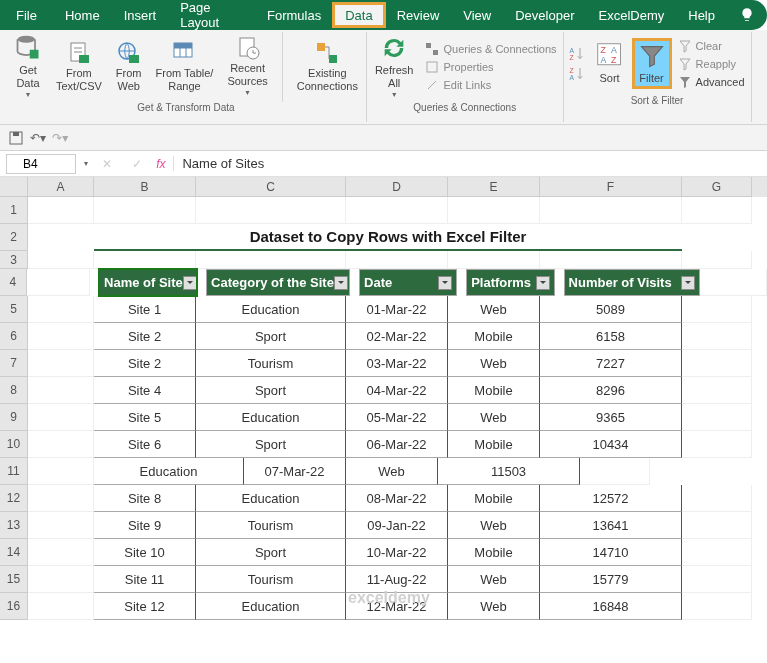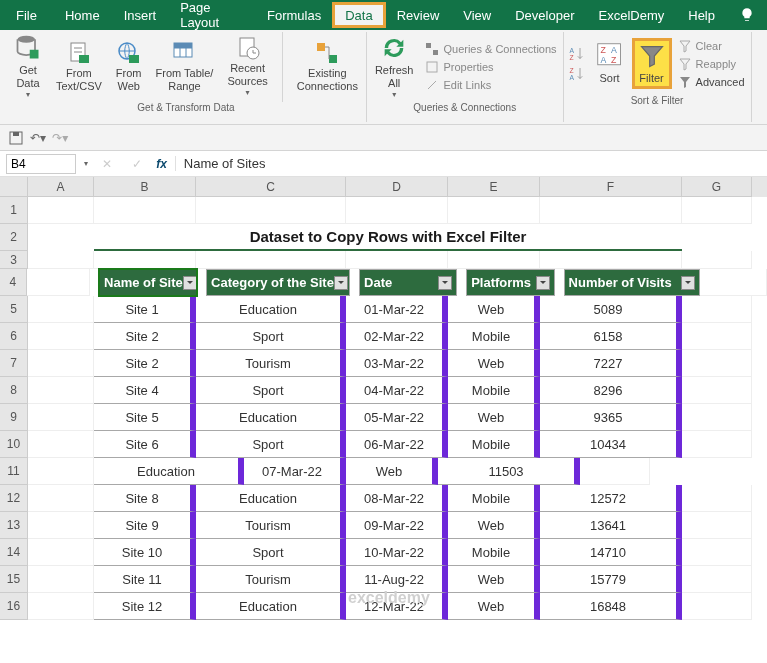--- a/index.html
+++ b/index.html
@@ -1,50 +1,50 @@
 <!DOCTYPE html>
 <html><head>
   <meta charset="utf-8">
   <style>
     * { margin: 0; padding: 0; box-sizing: border-box; font-family: 'Segoe UI', Arial, sans-serif; }
     body { background: #fff; width: 767px; height: 663px; overflow: hidden; font-size: 12px; }
-    .title-bar { background: #127347; height: 30px; display: flex; align-items: center; color: #fff; }
+    .title-bar { background: #127347; height: 30px; display: flex; align-items: center; color: #fff; border-radius: 15px; }
     .file-btn { padding: 0 16px; background: #127347; color: #fff; height: 30px; display: flex; align-items: center; font-size: 13px; }
     .tab-btn { padding: 0 12px; height: 24px; display: flex; align-items: center; color: #fff; font-size: 13px; cursor: pointer; }
     .tab-btn.active { background: #f3f3f3; color: #127347; outline: 3px solid #e8a23a; outline-offset: -2px; }
     .title-bar .spacer { flex: 1; }
     .ribbon { background: #f3f3f3; height: 95px; border-bottom: 1px solid #d4d4d4; display: flex; align-items: stretch; padding: 2px 6px; }
     .rg { display: flex; flex-direction: column; align-items: center; justify-content: space-between; padding: 0 4px; border-right: 1px solid #d4d4d4; }
     .rg-content { display: flex; align-items: center; gap: 6px; flex: 1; }
     .rg-label { font-size: 10px; color: #616161; margin-bottom: 16px; }
     .rbtn-lg { display: flex; flex-direction: column; align-items: center; padding: 2px 4px; font-size: 11px; color: #444; text-align: center; line-height: 1.2; cursor: pointer; }
     .rbtn-lg svg { margin-bottom: 2px; }
-    .rbtn-lg.highlight { outline: 3px solid #e8a23a; outline-offset: -1px; background: #fde047; }
+    .rbtn-lg.highlight { outline: 3px solid #e8a23a; outline-offset: -1px; background: #7dd3fc; }
     .rbtn-sm { display: flex; align-items: center; gap: 4px; font-size: 11px; color: #888; padding: 1px 2px; cursor: pointer; }
     .rstack { display: flex; flex-direction: column; gap: 2px; }
     .qat { background: #f3f3f3; height: 26px; border-bottom: 1px solid #d4d4d4; display: flex; align-items: center; padding: 0 8px; gap: 6px; }
     .fbar { background: #fff; height: 26px; border-bottom: 1px solid #e0e0e0; display: flex; align-items: center; padding: 0 6px; gap: 8px; }
-    .namebox { width: 70px; border: 1px solid #ccc; padding: 2px 4px; font-size: 12px; background: #fff; }
-    .fx { color: #0c4a6e; font-style: italic; font-weight: bold; }
+    .namebox { width: 70px; border: 1px solid #ccc; padding: 2px 16px; font-size: 12px; background: #fff; }
+    .fx { color: #ec4899; font-style: italic; }
     .fcontent { border-left: 1px solid #e0e0e0; padding-left: 8px; font-size: 13px; color: #333; }
     .sheet { position: relative; }
     .colhdr { display: flex; background: #e6e6e6; height: 20px; }
     .colhdr-corner { width: 28px; border-right: 1px solid #ccc; border-bottom: 1px solid #ccc; background: #e6e6e6; }
     .colhdr-cell { border-right: 1px solid #ccc; border-bottom: 1px solid #ccc; display: flex; align-items: center; justify-content: center; font-size: 12px; color: #555; }
     .rows { }
     .row { display: flex; height: 27px; }
     .rowhdr { width: 28px; border-right: 1px solid #ccc; border-bottom: 1px solid #ccc; background: #e6e6e6; display: flex; align-items: center; justify-content: center; font-size: 12px; color: #555; }
     .cell { border-right: 1px solid #eee; border-bottom: 1px solid #eee; display: flex; align-items: center; justify-content: center; font-size: 13px; color: #333; overflow: hidden; }
     .title-row .cell { border: none; }
     .title-text { font-weight: bold; font-size: 15px; color: #1a1a1a; }
     .thead { background: #2d6b3e; color: #fff; font-weight: bold; border: 1px solid #a8a8a8; position: relative; justify-content: space-between; padding: 8px 4px; overflow: hidden; white-space: nowrap; margin-left: 9px; }
     .thead.selected { outline: 2px solid #1a7a1a; outline-offset: -1px; }
     .fbtn { width: 14px; height: 14px; background: #e0e0e0; border: 1px solid #888; display: flex; align-items: center; justify-content: center; flex-shrink: 0; }
     .fbtn svg { display: block; }
-    .dcell { border-right: 6px solid #6d28d9; border-bottom: 1px solid #a8a8a8; }
+    .dcell { border-right: 1px solid #6d28d9; border-bottom: 1px solid #a8a8a8; }
     .watermark { position: absolute; color: #d0d0d0; font-size: 16px; font-weight: bold; pointer-events: none; }
     .cA { width: 66px; } .cB { width: 102px; } .cC { width: 150px; } .cD { width: 102px; } .cE { width: 92px; } .cF { width: 142px; } .cG { width: 70px; }
     .arrow-down { font-size: 8px; color: #666; }
     .lightbulb { width: 16px; height: 16px; fill: #fff; }
   </style>
 </head>
 <body>
 
 <div class="title-bar">
   <div class="file-btn">File</div>
@@ -401,21 +401,21 @@
         <div class="cell cD dcell">08-Mar-22</div>
         <div class="cell cE dcell">Mobile</div>
         <div class="cell cF dcell">12572</div>
         <div class="cell cG "></div>
       </div>
       <div class="row ">
         <div class="rowhdr">13</div>
         <div class="cell cA "></div>
         <div class="cell cB dcell">Site 9</div>
         <div class="cell cC dcell">Tourism</div>
-        <div class="cell cD dcell">09-Mar-22</div>
+        <div class="cell cD dcell">09-Jan-22</div>
         <div class="cell cE dcell">Web</div>
         <div class="cell cF dcell">13641</div>
         <div class="cell cG "></div>
       </div>
       <div class="row ">
         <div class="rowhdr">14</div>
         <div class="cell cA "></div>
         <div class="cell cB dcell">Site 10</div>
         <div class="cell cC dcell">Sport</div>
         <div class="cell cD dcell">10-Mar-22</div>

